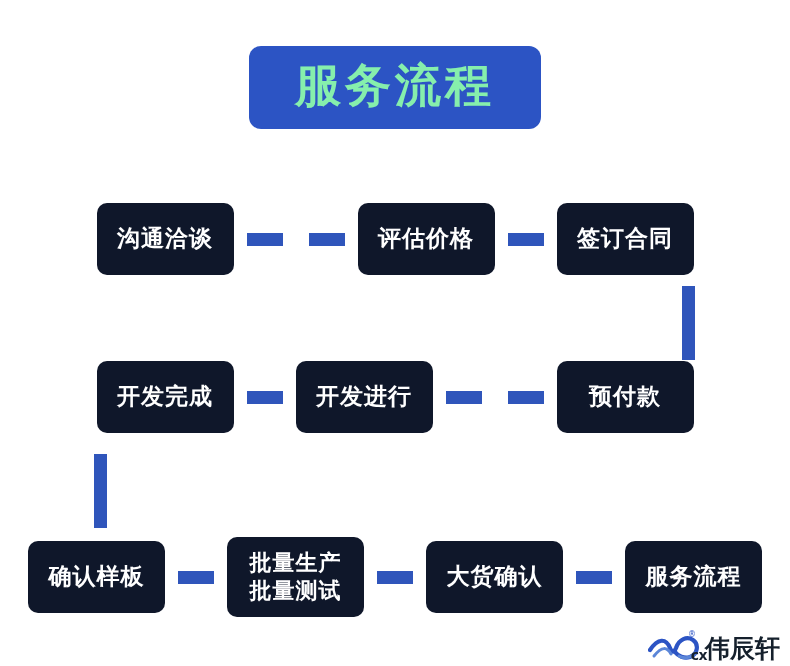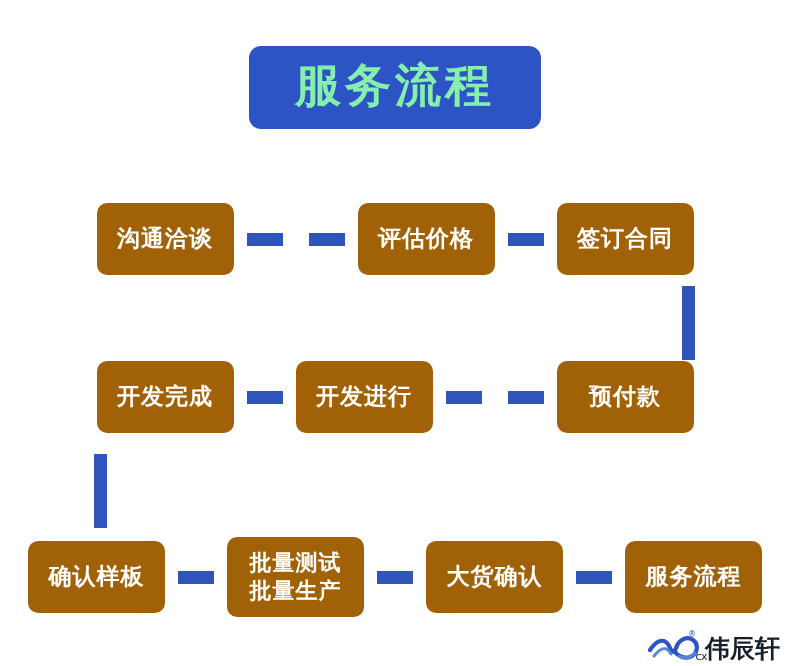--- a/index.html
+++ b/index.html
@@ -55,21 +55,21 @@
     width: 790px;
     display: flex;
     align-items: center;
     justify-content: center;
   }
   #row-1 { top: 203px; height: 72px; }
   #row-2 { top: 361px; height: 72px; }
   #row-3 { top: 537px; height: 80px; }
 
   .node {
-    background: #a16207;
+    background: #0f172a;
     border-radius: 10px;
     color: #ffffff;
     display: flex;
     flex-direction: column;
     align-items: center;
     justify-content: center;
     box-sizing: border-box;
     width: 137px;
     height: 72px;
     flex: 0 0 auto;
@@ -137,22 +137,22 @@
     right: 8px;
     top: -1px;
     font-size: 8px;
     color: #2c54c4;
     line-height: 1;
   }
   .logo-cx {
     position: absolute;
     right: -3px;
     bottom: 0px;
-    font-size: 11px;
-    font-weight: normal;
+    font-size: 14px;
+    font-weight: bold;
     color: #16202e;
     letter-spacing: -0.5px;
     line-height: 1;
   }
   .logo-text {
     font-size: 25px;
     font-weight: bold;
     color: #15202c;
     letter-spacing: 0px;
     line-height: 1;
@@ -203,22 +203,22 @@
   </div>
 
   <div class="v-conn" id="v-conn-left"></div>
 
   <div class="row" id="row-3">
     <div class="node">
       <span class="node-label">确认样板</span>
     </div>
     <div class="h-conn"></div>
     <div class="node two-line">
+      <span class="node-label">批量生产</span>
       <span class="node-label">批量测试</span>
-      <span class="node-label">批量生产</span>
     </div>
     <div class="h-conn"></div>
     <div class="node">
       <span class="node-label">大货确认</span>
     </div>
     <div class="h-conn"></div>
     <div class="node">
       <span class="node-label">服务流程</span>
     </div>
   </div>

